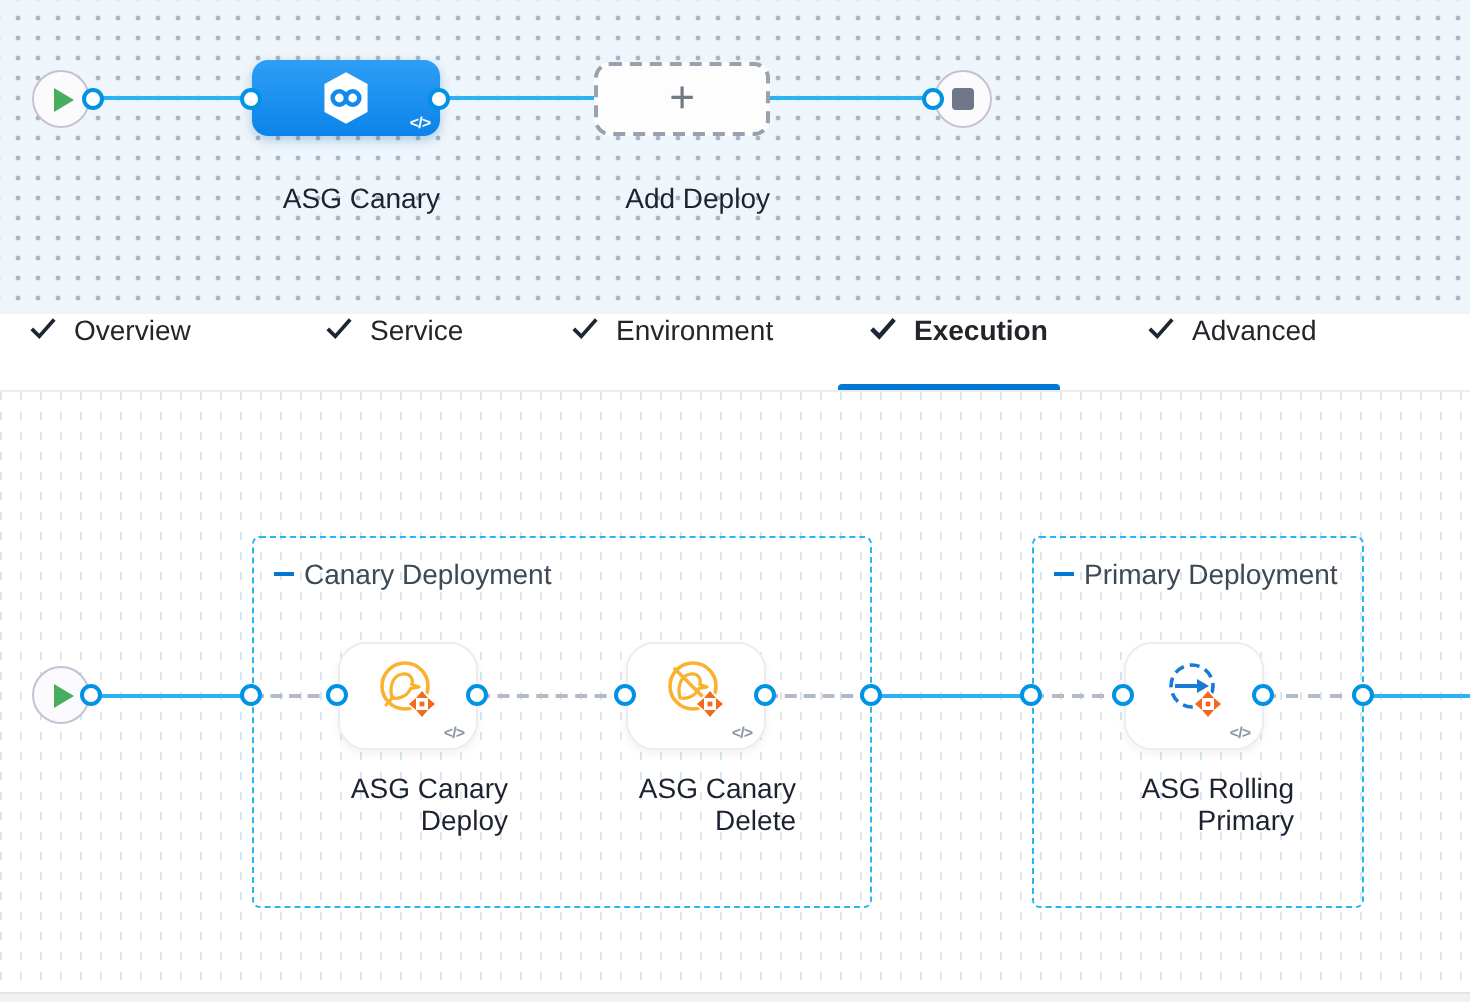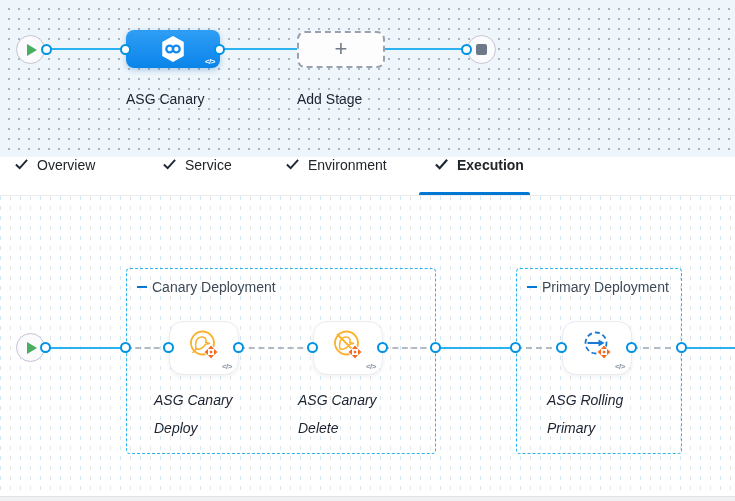--- a/index.html
+++ b/index.html
@@ -23,21 +23,21 @@
     border-top:6px solid transparent; border-bottom:6px solid transparent; margin-left:3px; }
   .stop-sq { width:11px; height:11px; background:#6f7888; border-radius:2px; }
 
   .stage-node { position:absolute; left:126px; top:30px; width:94px; height:38px;
     border-radius:8px; background:linear-gradient(#2f9ef5,#0a84ea);
     box-shadow:0 2px 6px rgba(13,100,180,.3);
     display:flex; align-items:center; justify-content:center; z-index:5; }
   .code-glyph { position:absolute; right:5px; bottom:2px; font-size:8px; letter-spacing:-.5px;
     color:#fff; font-weight:700; }
   .node-label { position:absolute; top:91px; font-size:14px; font-weight:500; color:#1e2230;
-    text-align:left; }
+    text-align:right; }
   .add-stage { position:absolute; left:297px; top:31px; width:88px; height:37px;
     border-radius:8px; border:2px dashed #99a1b0; background:#fdfdfe;
     display:flex; align-items:center; justify-content:center; z-index:5; cursor:pointer; }
   .plus-glyph { font-size:22px; font-weight:300; color:#707a87; line-height:1; margin-top:-2px; }
 
   
   .tabs { position:absolute; left:0; top:157px; width:735px; height:39px; background:#fff;
     border-bottom:1px solid #ececef; z-index:10; }
   .tab { position:absolute; top:0; height:38px; display:flex; align-items:flex-start; gap:8px;
     font-size:14px; color:#22262a; font-weight:500; cursor:pointer; }
@@ -57,22 +57,22 @@
   .group { position:absolute; top:72px; height:186px; border:1.5px dashed #29b5ee;
     border-radius:4px; z-index:2; }
   .group-label { position:absolute; left:10px; top:8px; display:flex; align-items:center; gap:5px;
     height:20px; white-space:nowrap; }
   .group-dash { width:10px; height:2px; background:#0278d5; }
   .group-text { font-size:14px; font-weight:500; color:#3e4956; }
   .step-card { position:absolute; top:125px; width:70px; height:54px; background:#fff;
     border:1px solid #ececf1; border-radius:14px; box-shadow:0 2px 4px rgba(40,41,61,.06);
     display:flex; align-items:flex-start; justify-content:center; z-index:5; cursor:pointer; }
   .step-card .code-glyph { color:#8f97a3; font-weight:700; right:6px; bottom:3px; }
-  .step-label { position:absolute; top:190px; width:100px; font-size:14px; line-height:28px;
-    font-weight:500; color:#1e2230; text-align:left;font-style:italic; }
+  .step-label { position:absolute; top:190px; width:100px; font-size:14px; line-height:16px;
+    font-weight:500; color:#1e2230; text-align:right; }
 
   .bottom-strip { position:absolute; left:0; bottom:0; width:735px; height:5px;
     background:#f0f1f2; border-top:1px solid #e2e4e6; }
   svg { display:block; }
 </style>
 </head>
 <body>
 
 <div class="screen">
 
@@ -95,21 +95,21 @@
       </svg>
       <span class="code-glyph">&lt;/&gt;</span>
     </div>
     <div class="conn-dot" style="left:120px; top:44px;"></div>
     <div class="conn-dot" style="left:214px; top:44px;"></div>
     <div class="node-label" style="left:126px; width:94px;">ASG Canary</div>
 
     <div class="add-stage">
       <span class="plus-glyph">+</span>
     </div>
-    <div class="node-label" style="left:297px; width:88px;">Add Stage</div>
+    <div class="node-label" style="left:297px; width:88px;">Add Deploy</div>
 
     <div class="conn-dot" style="left:461px; top:44px;"></div>
     <div class="terminal" style="left:467px; top:35px;">
       <div class="stop-sq"></div>
     </div>
   </section>
 
   <nav class="tabs">
     <div class="tab" style="left:14px;">
       <svg width="15" height="14" viewBox="0 0 16 15">
@@ -127,20 +127,26 @@
       <svg width="15" height="14" viewBox="0 0 16 15">
         <polyline points="2,8 6,12 14,3" fill="none" stroke="#1d2733" stroke-width="2"></polyline>
         </svg>
       <span>Service</span>
     </div>
     <div class="tab active" style="left:434px;">
       <svg width="15" height="14" viewBox="0 0 16 15">
         <polyline points="2,8 6,12 14,3" fill="none" stroke="#1d2733" stroke-width="2.4"></polyline>
         </svg>
       <span>Execution</span>
+    </div>
+    <div class="tab" style="left:573px;">
+      <svg width="15" height="14" viewBox="0 0 16 15">
+        <polyline points="2,8 6,12 14,3" fill="none" stroke="#1d2733" stroke-width="2"></polyline>
+        </svg>
+      <span>Advanced</span>
     </div>
     <div class="tab-underline"></div>
   </nav>
 
   <section class="exec-canvas">
 
     <div class="h-line" style="left:45px; top:151px; width:81px;"></div>
     <div class="h-line" style="left:436px; top:151px; width:80px;"></div>
     <div class="h-line" style="left:682px; top:151px; width:53px;"></div>
 

